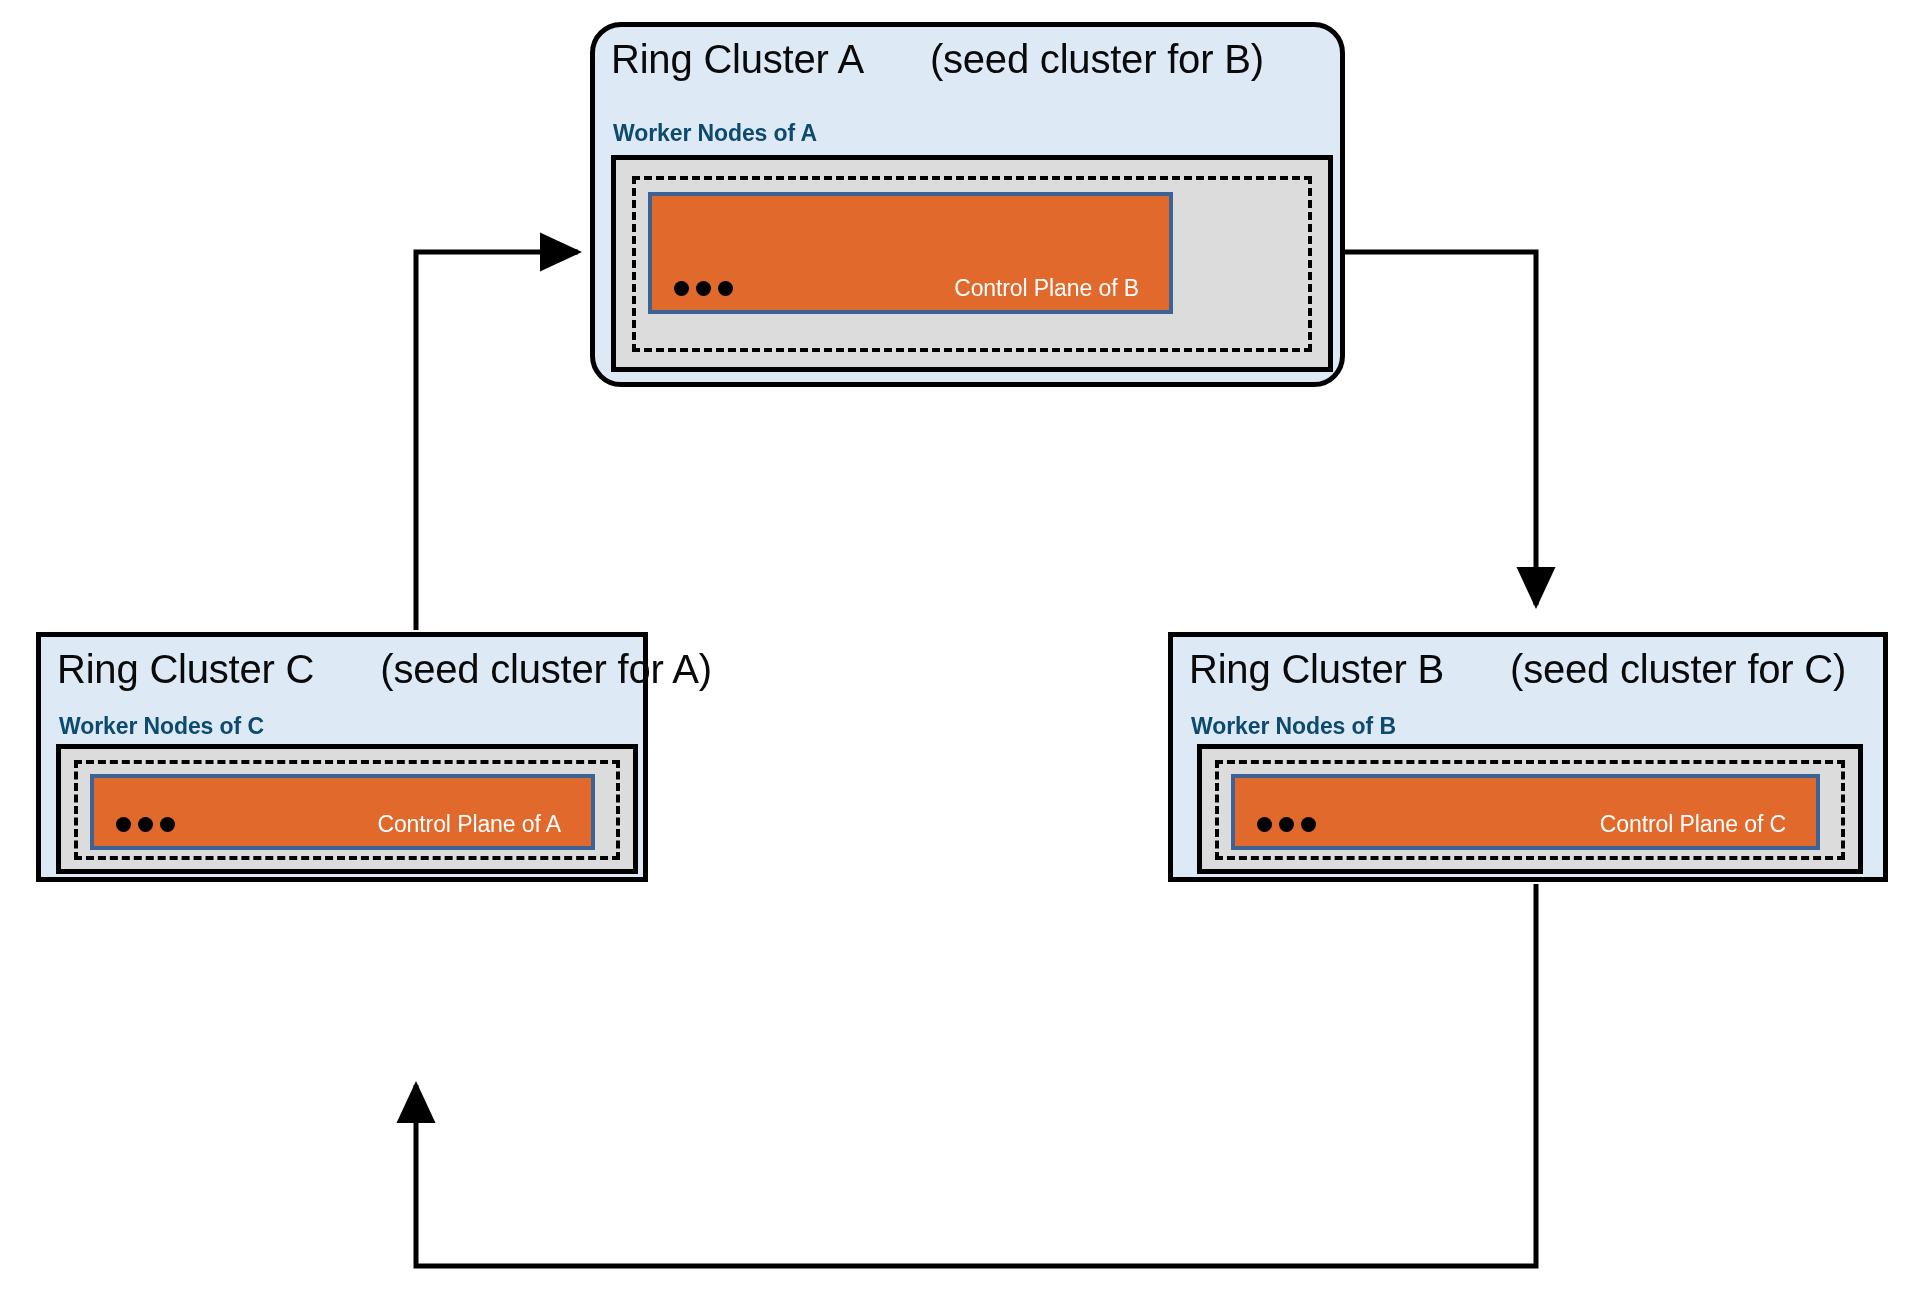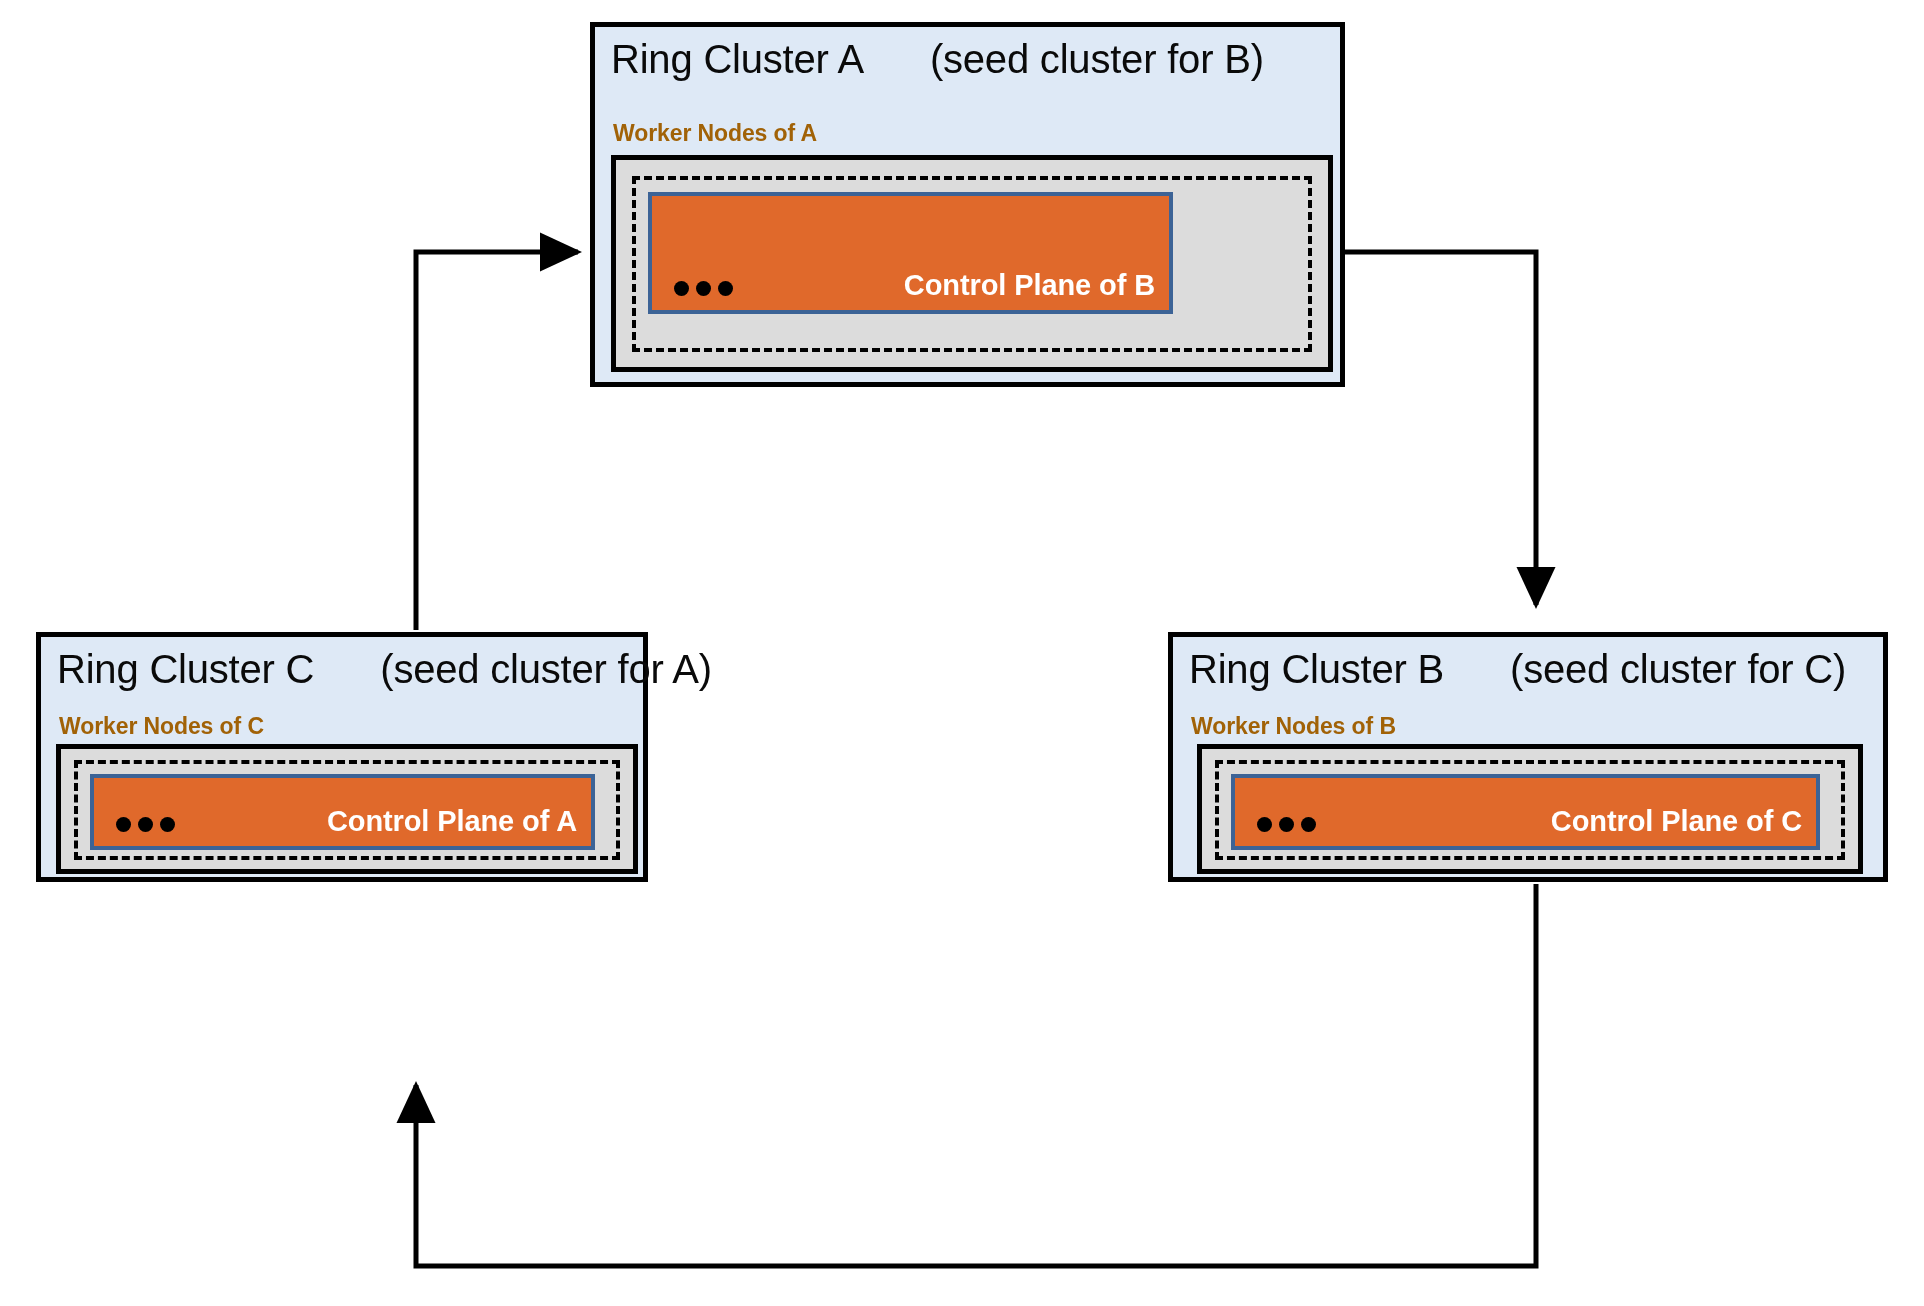--- a/index.html
+++ b/index.html
@@ -31,21 +31,21 @@
   }
   .cluster-title .seed{
     display:inline-block;
     margin-left:66px;
   }
   .worker-label{
     position:absolute;
     left:18px;
     font-size:23px;
     font-weight:700;
-    color:#a16207;
+    color:#0c4a6e;
     white-space:nowrap;
     letter-spacing:-0.1px;
   }
 
   
   .worker-box{
     position:absolute;
     background:#DCDCDC;
     border:5px solid #000000;
     box-sizing:border-box;
@@ -59,25 +59,25 @@
   }
   
   .control-plane{
     position:absolute;
     background:#E0692B;
     border:4px solid #3C6396;
     box-sizing:border-box;
   }
   .cp-label{
     position:absolute;
-    right:14px;
+    right:30px;
     bottom:8px;
     color:#ffffff;
-    font-size:29px;
-    font-weight:700;
+    font-size:23px;
+    font-weight:400;
     white-space:nowrap;
     letter-spacing:-0.1px;
   }
   .dots{
     position:absolute;
     left:22px;
     bottom:14px;
     display:flex;
     gap:7px;
     align-items:center;
@@ -101,21 +101,21 @@
       </marker>
     </defs>
 
     <path d="M 416,630 L 416,252 L 578,252" fill="none" stroke="#000000" stroke-width="5" marker-end="url(#arrowhead)"></path>
 
     <path d="M 1345,252 L 1536,252 L 1536,605" fill="none" stroke="#000000" stroke-width="5" marker-end="url(#arrowhead)"></path>
 
     <path d="M 1536,884 L 1536,1266 L 416,1266 L 416,1085" fill="none" stroke="#000000" stroke-width="5" marker-end="url(#arrowhead)"></path>
   </svg>
 
-  <div class="cluster" style="left:590px;top:22px;width:755px;height:365px;">
+  <div class="cluster" style="left:590px;top:22px;width:755px;height:365px;border-radius:31px;">
     <div class="cluster-title">
       <span>Ring Cluster A</span><span class="seed">(seed cluster for B)</span>
     </div>
 
     <div class="worker-label" style="top:93px;">Worker Nodes of A</div>
 
     <div class="worker-box" style="left:16px;top:128px;width:722px;height:217px;">
       <div class="dashed-box" style="left:16px;top:16px;width:680px;height:176px;">
         <div class="control-plane" style="left:12px;top:12px;width:525px;height:122px;">
           <div class="dots" title="more nodes">

